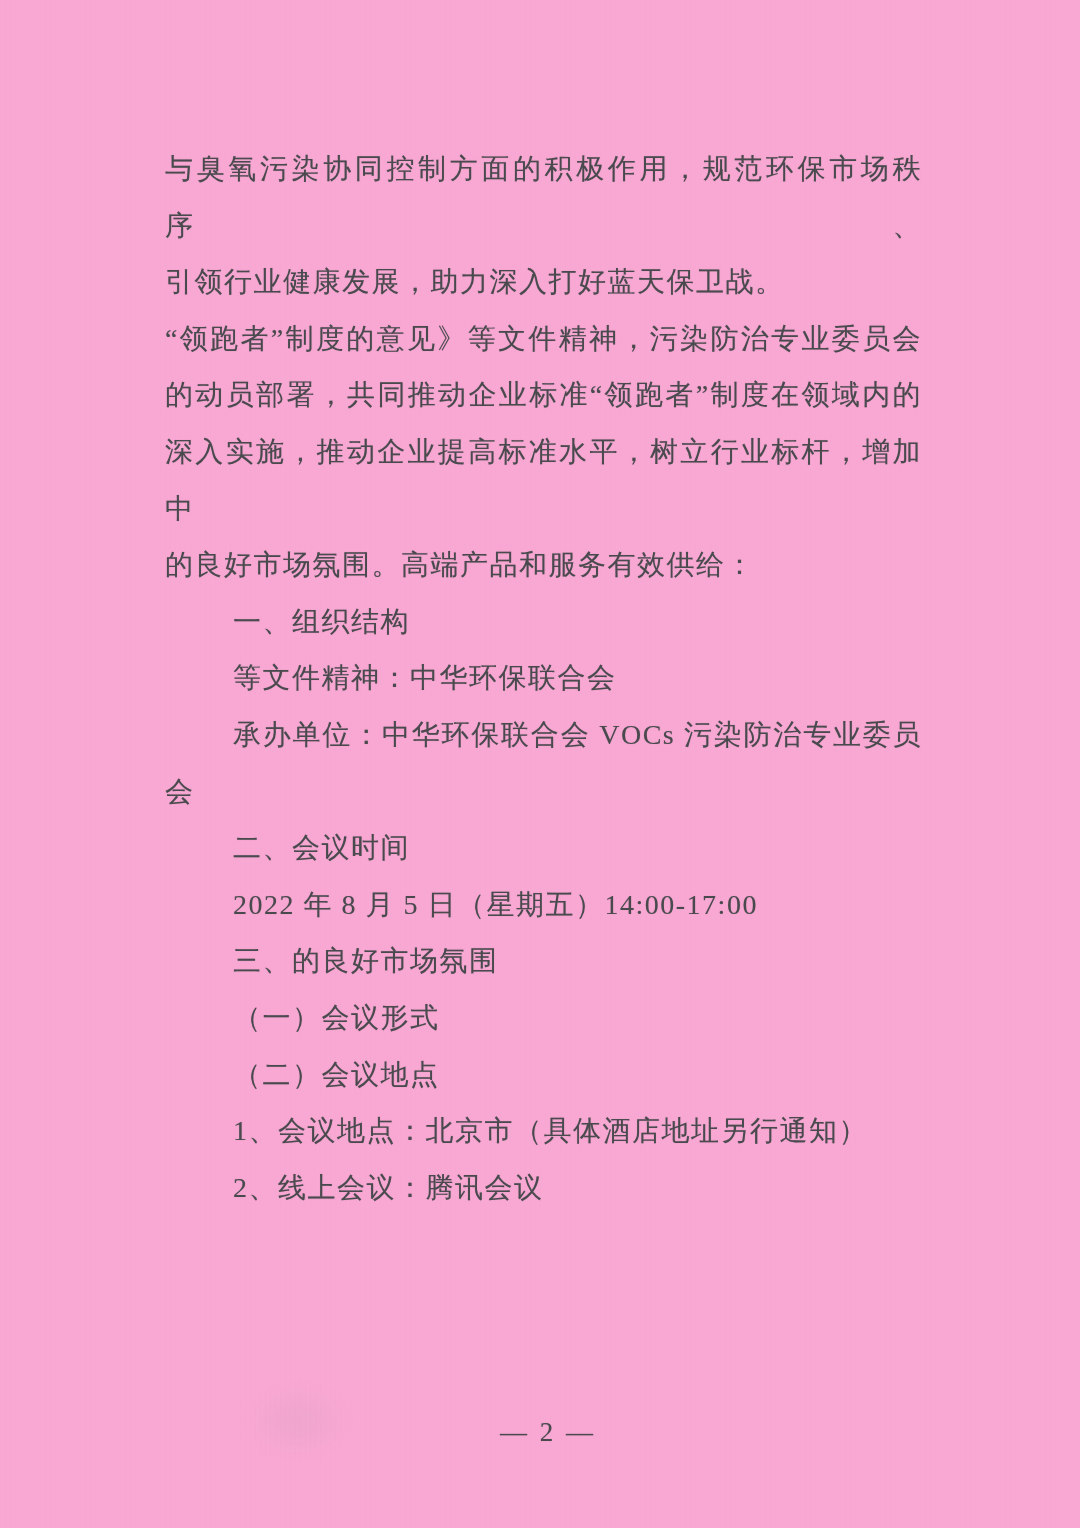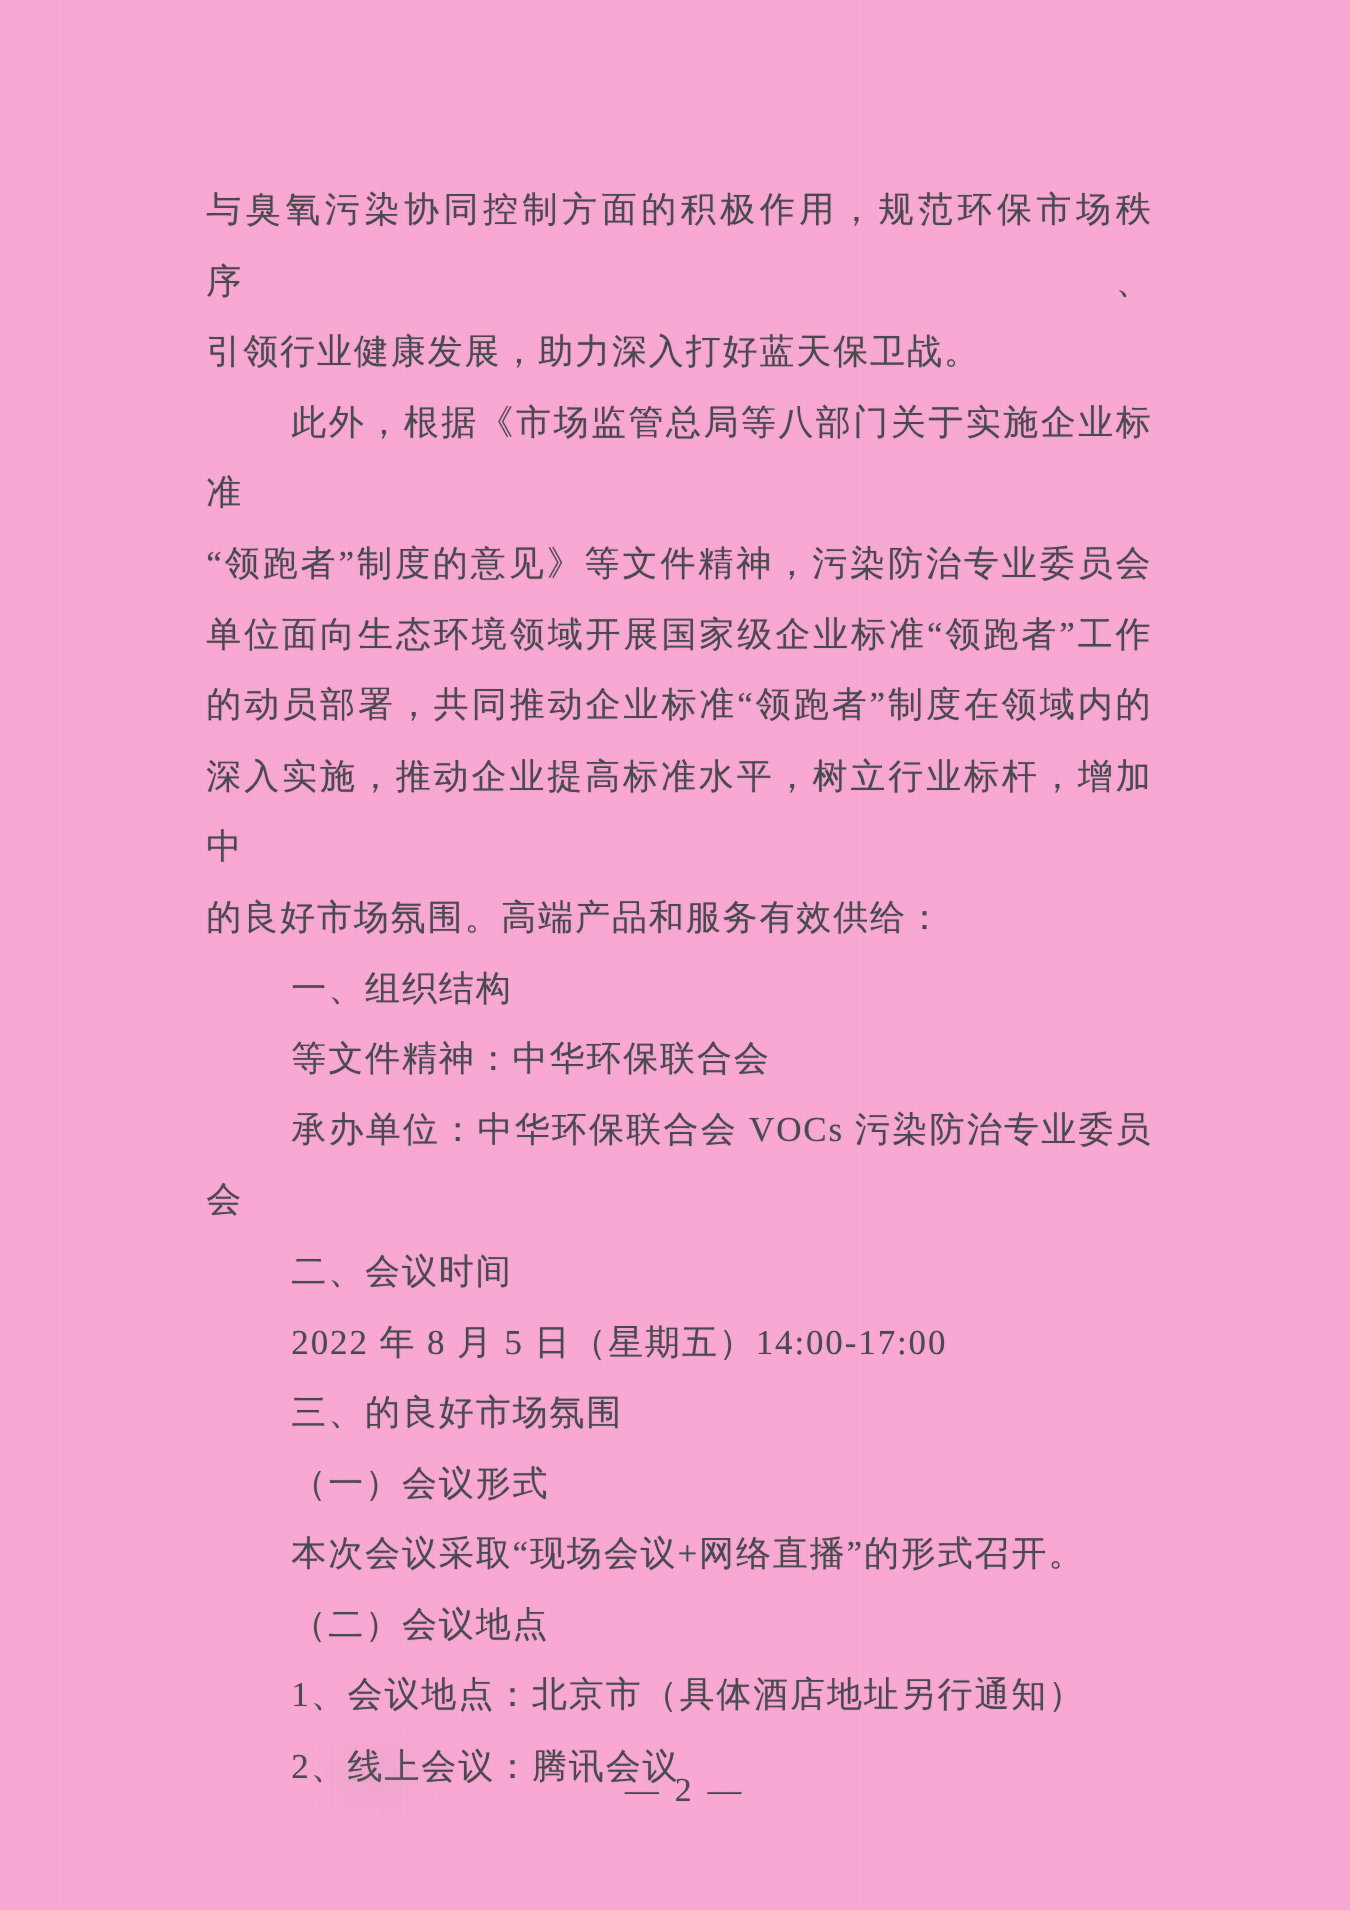--- a/index.html
+++ b/index.html
@@ -66,33 +66,30 @@
   }
 </style>
 </head>
 <body>
 
 <div class="page">
   <div class="doc-body">
 
   <div class="doc-line justify">与臭氧污染协同控制方面的积极作用，规范环保市场秩序、</div>
       <div class="doc-line">引领行业健康发展，助力深入打好蓝天保卫战。</div>
-      <div class="doc-line indent justify">此外，根据《市场监管总局等八部门关于实施企业标准</div>
       <div class="doc-line justify">“领跑者”制度的意见》等文件精神，污染防治专业委员会</div>
-      <div class="doc-line justify">单位面向生态环境领域开展国家级企业标准“领跑者”工作</div>
       <div class="doc-line justify">的动员部署，共同推动企业标准“领跑者”制度在领域内的</div>
       <div class="doc-line justify">深入实施，推动企业提高标准水平，树立行业标杆，增加中</div>
       <div class="doc-line">的良好市场氛围。高端产品和服务有效供给：</div>
       <div class="doc-line indent">一、组织结构</div>
       <div class="doc-line indent">等文件精神：中华环保联合会</div>
       <div class="doc-line indent justify">承办单位：中华环保联合会 VOCs 污染防治专业委员会</div>
       <div class="doc-line indent">二、会议时间</div>
       <div class="doc-line indent">2022 年 8 月 5 日（星期五）14:00-17:00</div>
       <div class="doc-line indent">三、的良好市场氛围</div>
       <div class="doc-line indent">（一）会议形式</div>
-      <div class="doc-line indent">本次会议采取“现场会议+网络直播”的形式召开。</div>
       <div class="doc-line indent">（二）会议地点</div>
       <div class="doc-line indent">1、会议地点：北京市（具体酒店地址另行通知）</div>
       <div class="doc-line indent">2、线上会议：腾讯会议</div>
     </div>
   <div class="smudge"></div>
   <div class="footer">— 2 —</div>
 </div>
 
 </body></html>

